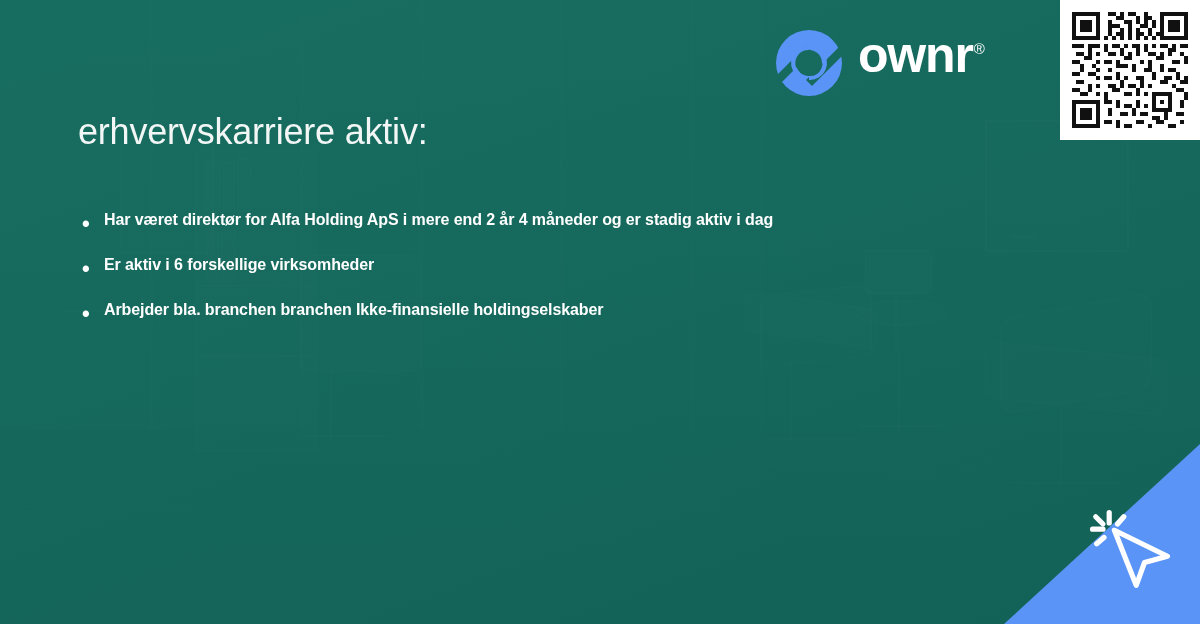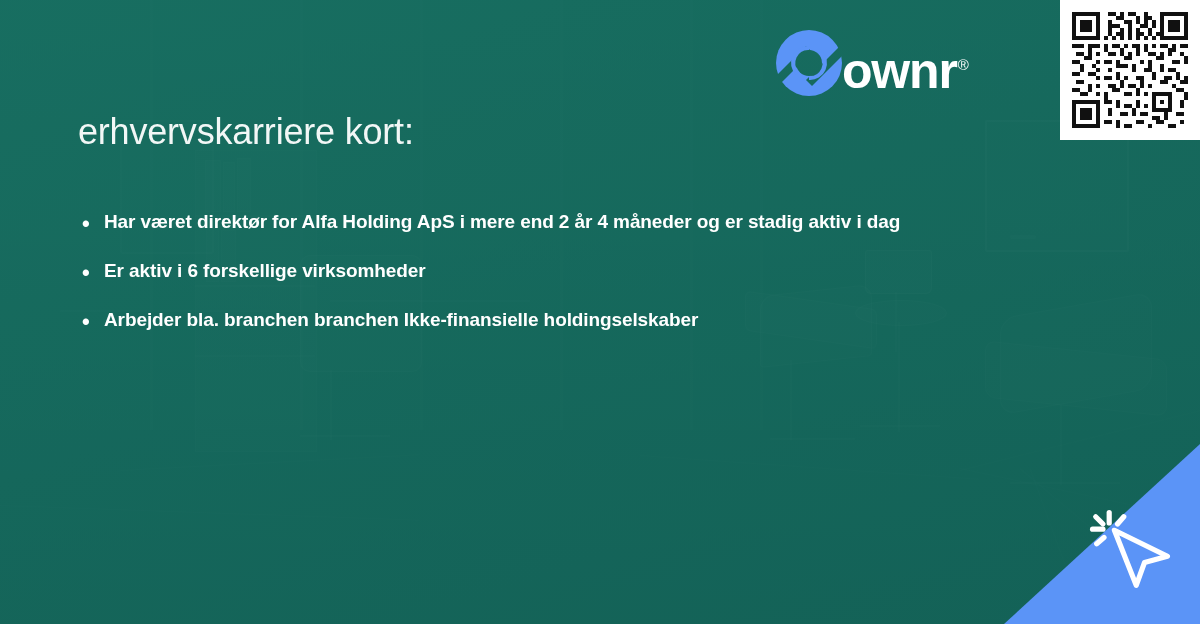--- a/index.html
+++ b/index.html
@@ -142,21 +142,22 @@
     position: absolute;
     left: 12px; top: 12px;
     width: 116px; height: 116px;
   }
 
   
   .logo {
     position: absolute;
     left: 776px; top: 30px;
     display: flex;
-    align-items: flex-end;
+    align-items: flex-start;
+    gap: 16px;
   }
   .logo-mark { width: 66px; height: 66px; display:block; }
   .logo-word {
     color: #ffffff;
     font-size: 50px;
     font-weight: bold;
     letter-spacing: -1.2px;
     line-height: 1;
     position: relative;
     font-family: "Liberation Sans", sans-serif;
@@ -201,21 +202,21 @@
     line-height: 1.2;
     letter-spacing: -.2px;
   }
   ul.bullets {
     list-style: none;
     margin: 56px 0 0 0;
     padding: 0;
   }
   ul.bullets li {
     color: #ffffff;
-    font-size: 19px;
+    font-size: 16px;
     font-weight: bold;
     line-height: 1.42;
     margin-bottom: 22px;
     padding-left: 26px;
     position: relative;
     letter-spacing: -.1px;
   }
   ul.bullets li::before {
     content: "\2022";
     position: absolute;
@@ -463,21 +464,21 @@
       <circle cx="33" cy="33" r="33" fill="#5b94f7" mask="url(#swirl)"></circle>
       <path d="M 20 45 A 17 17 0 0 1 33 16 L 33 20 A 13 13 0 0 0 23 42 Z" fill="#5b94f7"></path>
       <path d="M 46 21 A 17 17 0 0 1 33 50 L 33 46 A 13 13 0 0 0 43 24 Z" fill="#5b94f7"></path>
     </svg>
     <div class="logo-word">
       <span>ownr</span><span class="logo-reg">®</span>
     </div>
   </div>
 
   <div class="content">
-    <div class="subtitle">erhvervskarriere kort:</div>
+    <div class="subtitle">erhvervskarriere aktiv:</div>
 
     <ul class="bullets">
       <li>Har været direktør for Alfa Holding ApS i mere end 2 år 4 måneder og er stadig aktiv i dag</li>
       <li>Er aktiv i 6 forskellige virksomheder</li>
       <li>Arbejder bla. branchen branchen Ikke-finansielle holdingselskaber</li>
     </ul>
   </div>
 
   <div class="wedge"></div>
   <svg class="cursor-icon" viewBox="0 0 100 100">

